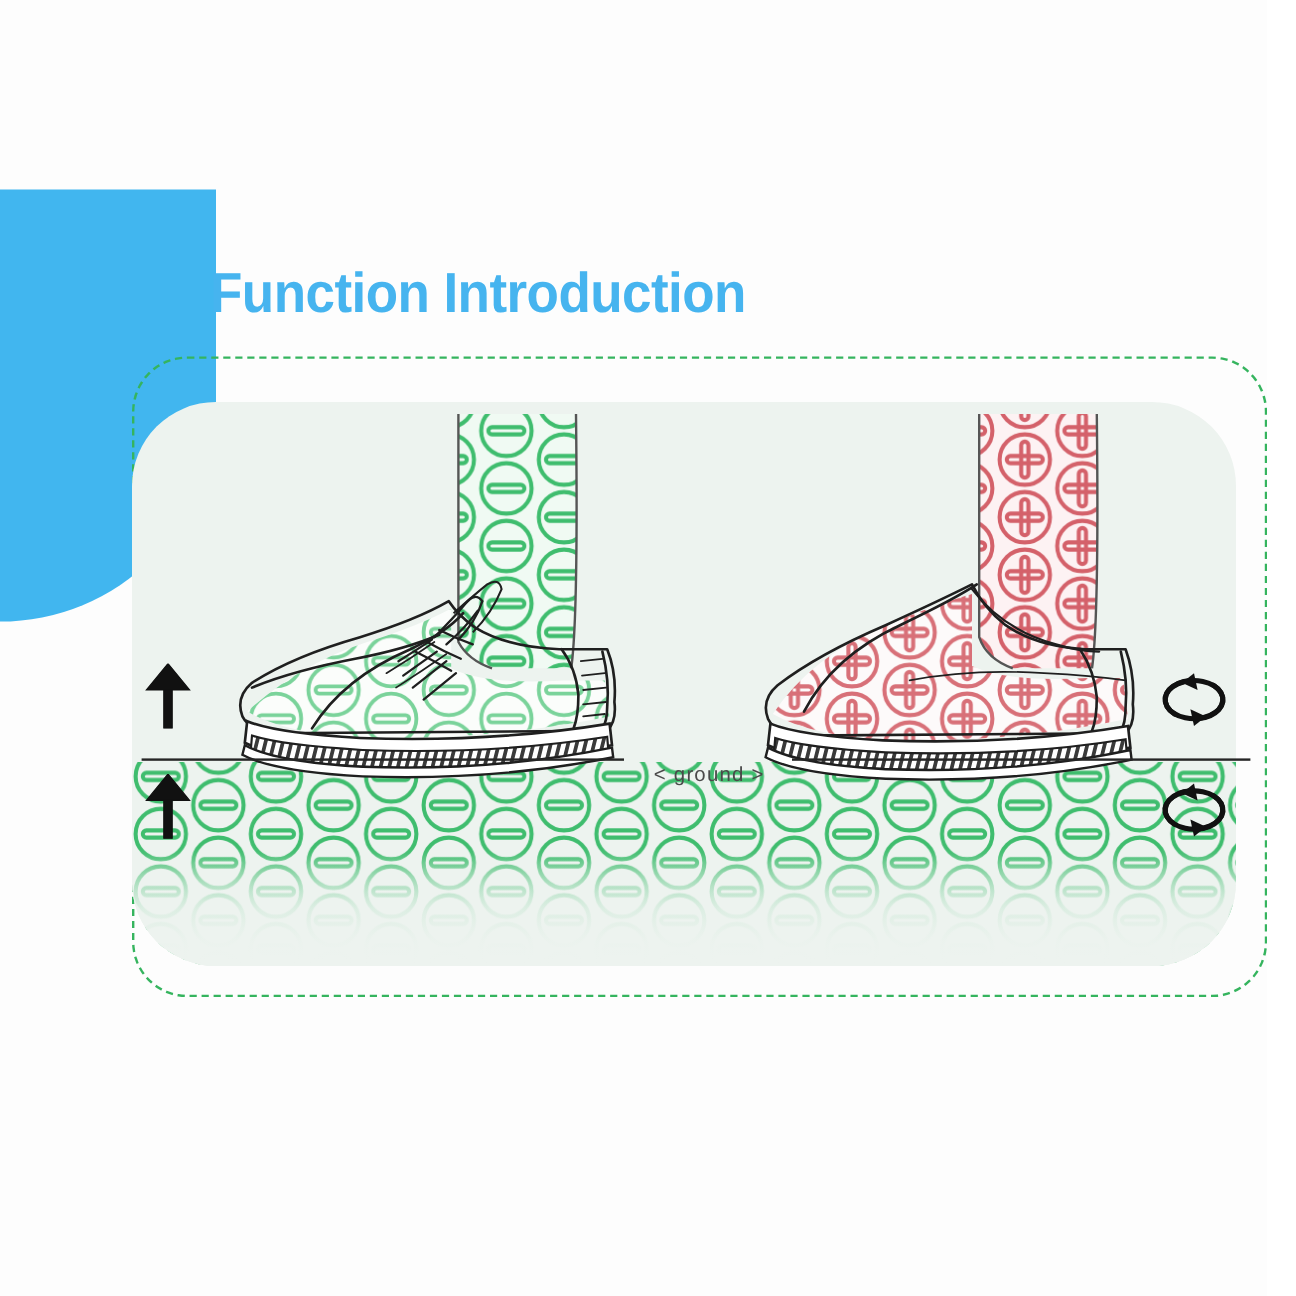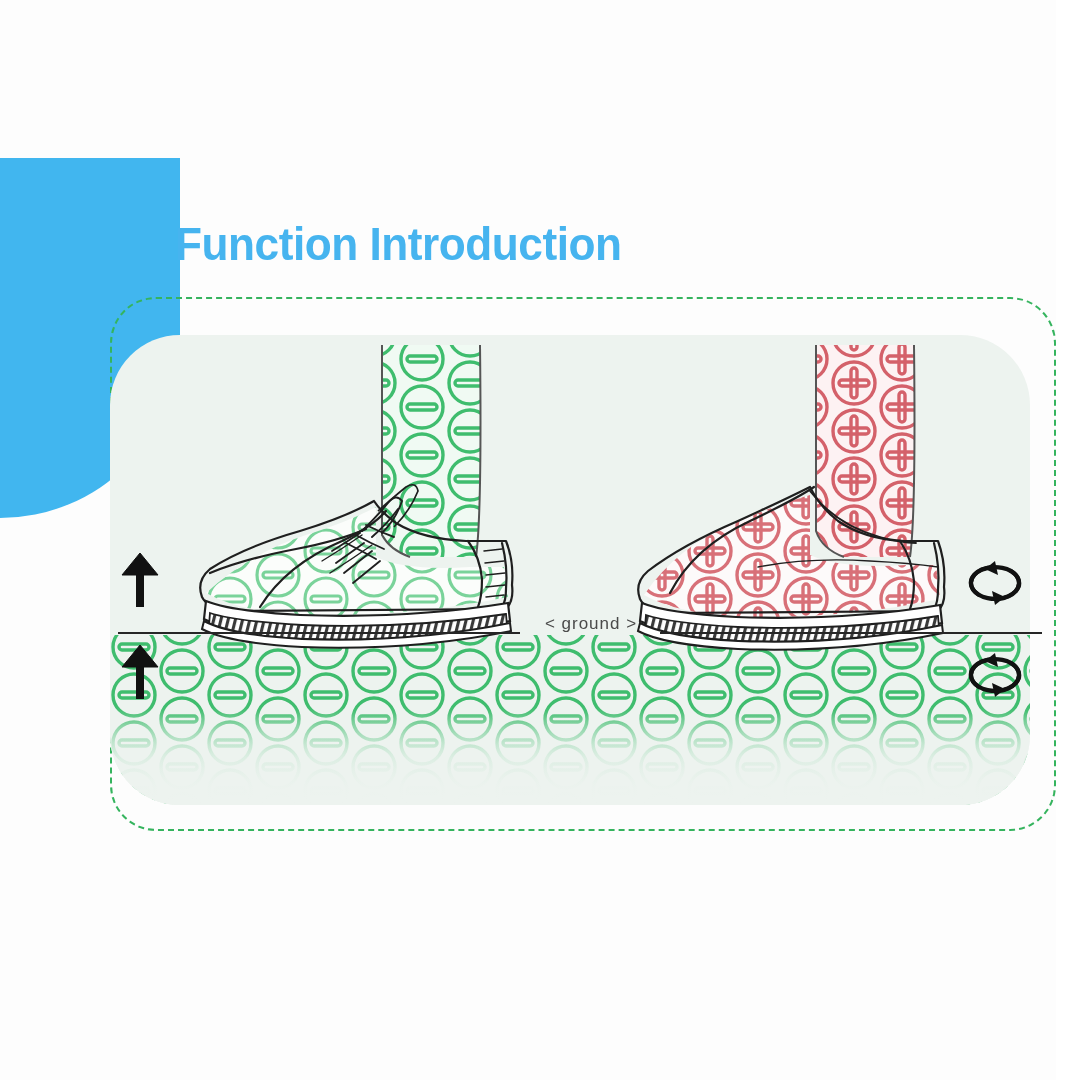--- a/index.html
+++ b/index.html
@@ -67,21 +67,21 @@
     pointer-events:none;
   }
 
   
   .ground-line{
     position:absolute;height:0;border-top:2.4px solid #262626;
   }
   .ground-line.left{left:118px;top:632px;width:402px;}
   .ground-line.right{left:660px;top:632px;width:382px;}
   .ground-label{
-    position:absolute;left:524px;top:614px;width:134px;
+    position:absolute;left:524px;top:636px;width:134px;
     text-align:center;font-size:17px;color:#4a4a4a;
     letter-spacing:1px;font-family:"Liberation Sans", sans-serif;
   }
 
   
   .ind{position:absolute;}
   .ind.up-a{left:120px;top:553px;}
   .ind.up-b{left:120px;top:645px;}
   .ind.loop-a{left:965px;top:558px;}
   .ind.loop-b{left:965px;top:650px;}

